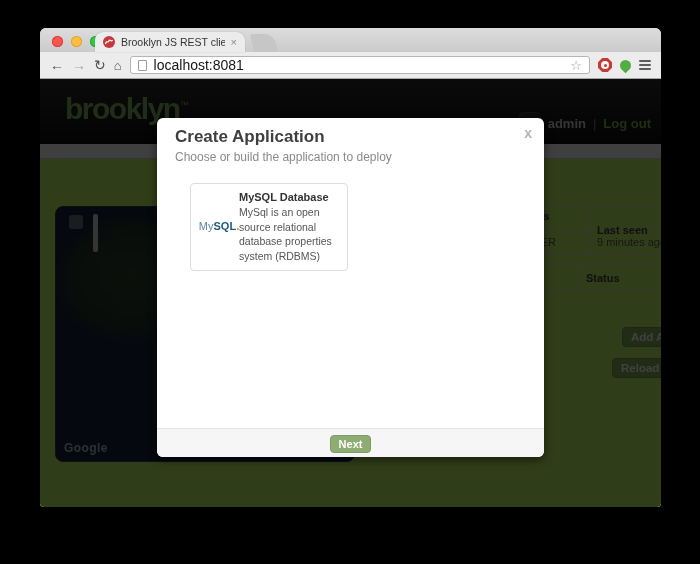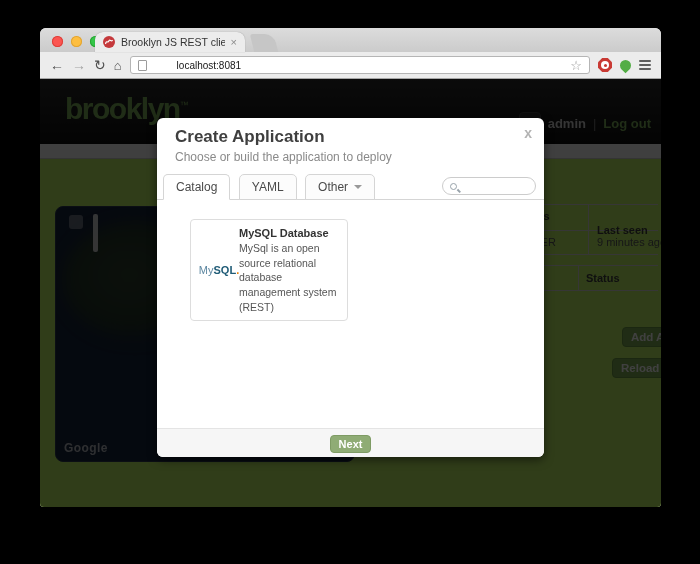--- a/index.html
+++ b/index.html
@@ -17,21 +17,21 @@
   .btab{position:absolute;left:55px;top:4px;width:150px;height:20px;background:#ececec;border-radius:8px 8px 0 0;display:flex;align-items:center;gap:6px;padding:0 8px;box-shadow:0 0 1px rgba(0,0,0,.35);}
   .btab-title{font-size:10.5px;color:#333;flex:1;white-space:nowrap;overflow:hidden;}
   .btab-close{font-size:11px;color:#8b8b8b;}
   .tab-stub{position:absolute;left:212px;top:6px;width:24px;height:18px;background:#c6c6c6;border-radius:3px 9px 0 0;transform:skewX(14deg);}
   .toolbar{height:27px;background:#ececec;border-bottom:1px solid #a6a6a6;display:flex;align-items:center;padding:0 10px;gap:8px;}
   .navbtn{font-size:14px;color:#4f4f4f;line-height:1;}
   .navbtn.fwd{color:#a3a3a3;}
   .navbtn.home{font-size:13px;}
   .urlbar{flex:1;height:18px;background:#fff;border:1px solid #b5b5b5;border-radius:3px;display:flex;align-items:center;gap:7px;padding:0 7px;}
   .pageicon{width:9px;height:11px;border:1px solid #9c9c9c;border-radius:1px;background:#fff;}
-  .urltext{font-size:10px;color:#161616;flex:1;margin-left:23px;}
+  .urltext{font-size:14px;color:#161616;flex:1;}
   .star{font-size:13px;color:#9b9b9b;line-height:1;}
   .ext-oct{width:14px;height:14px;background:#c93a34;clip-path:polygon(30% 0,70% 0,100% 30%,100% 70%,70% 100%,30% 100%,0 70%,0 30%);position:relative;}
   .ext-oct b{position:absolute;left:3px;top:3px;width:8px;height:8px;background:#fff;border-radius:50%;}
   .ext-oct i{position:absolute;left:5.5px;top:5.5px;width:3px;height:3px;background:#c93a34;border-radius:50%;}
   .ext-pin{width:11px;height:11px;background:#53ad45;border-radius:50% 50% 50% 0;transform:rotate(-45deg);}
   .menu-ic{display:flex;flex-direction:column;gap:2px;}
   .menu-ic i{display:block;width:12px;height:2px;background:#5c5c5c;border-radius:1px;}
 
   
   .viewport{position:relative;height:428px;background:#bef264;overflow:hidden;}
@@ -187,40 +187,31 @@
     <button class="btn-green btn-reload">Reload properties</button>
 
     <div class="backdrop"></div>
 
     <div class="modal">
       <div class="m-head">
         <div class="m-title">Create Application</div>
         <div class="m-sub">Choose or build the application to deploy</div>
         <span class="m-close">x</span>
       </div>
-      <div class="m-tabs">
-        <span class="m-tab active"><span>Catalog</span></span>
-        <span class="m-tab"><span>YAML</span></span>
-        <span class="m-tab"><span>Other</span><span class="caret"></span></span>
-        <span class="m-search">
-          <span class="s-icon"></span>
-          <input placeholder="" style="">
-        </span>
-      </div>
       <div class="m-body">
         <div class="card">
           <div class="card-logo">
             <svg width="30" height="13" viewBox="0 0 30 13">
                 <path d="M1 12 C6 1.5,12 8,18 4 C22 1.5,25 2.5,29 1 L25.5 4.5 C21 8,15 10.5,9.5 9.2 C5.8 8.4,3 10,1 12 Z" fill="#5d87a1"></path>
               </svg>
             <span class="mysql-text"><span class="my">My</span><span class="sql">SQL</span><span class="dot">.</span></span>
           </div>
           <div class="card-text">
             <div class="card-title">MySQL Database</div>
-            <div class="card-desc">MySql is an open source relational database management system (REST)</div>
+            <div class="card-desc">MySql is an open source relational database properties system (RDBMS)</div>
           </div>
         </div>
       </div>
       <div class="m-foot">
         <span class="btn-next">Next</span>
       </div>
     </div>
 
   </div>
 </div>

